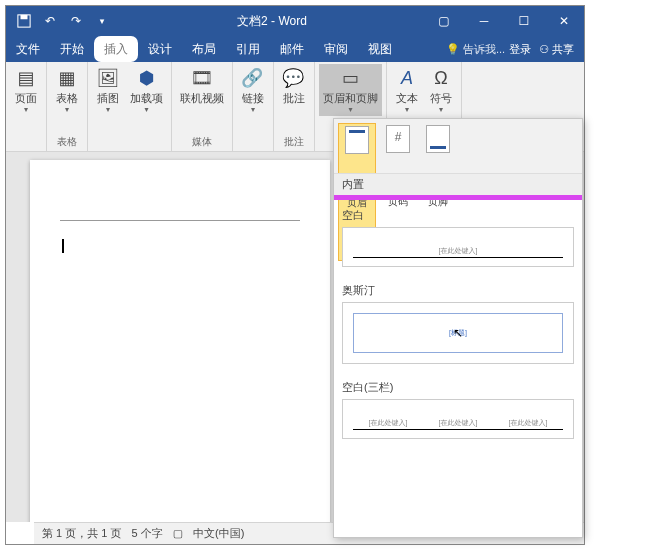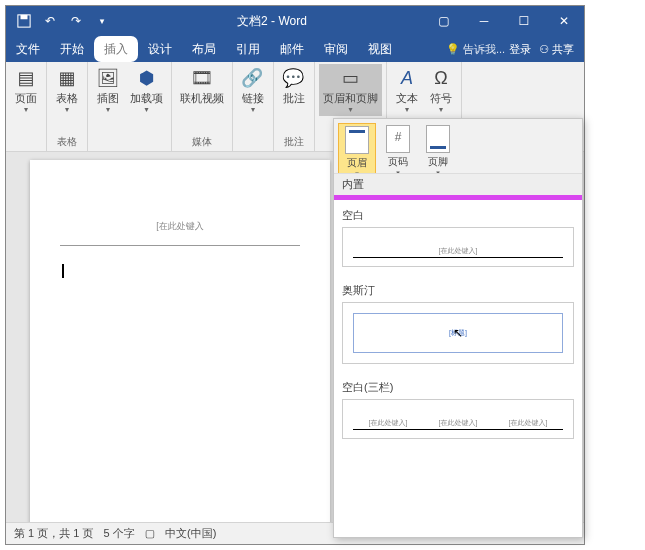--- a/index.html
+++ b/index.html
@@ -36,42 +36,42 @@
 
 .docarea { flex: 1; background: #e6e6e6; position: relative; overflow: hidden; }
 .page { position: absolute; top: 8px; left: 24px; width: 300px; height: 430px; background: #fff; box-shadow: 0 1px 4px rgba(0,0,0,0.3); padding: 60px 30px 30px; }
 .page .header-placeholder { font-size: 9px; color: #888; text-align: center; margin-bottom: 12px; }
 .page .header-rule { border-bottom: 1px solid #999; margin-bottom: 18px; }
 .page .cursor-line { width: 2px; height: 14px; background: #000; margin-left: 2px; }
 
 
 .gallery { position: absolute; top: 118px; left: 333px; width: 250px; height: 420px; background: #fff; border: 1px solid #c6c6c6; box-shadow: 2px 2px 8px rgba(0,0,0,0.25); display: flex; flex-direction: column; }
 .gallery-toolbar { height: 54px; background: #f1f1f1; display: flex; align-items: flex-start; gap: 4px; padding: 4px; }
-.g-tool { display: flex; flex-direction: column; align-items: center; padding: 2px 6px; font-size: 10px; color: #444; cursor: pointer; }
+.g-tool { display: flex; flex-direction: column; align-items: center; padding: 2px 6px; font-size: 10px; color: #444; cursor: pointer; gap: 40px; }
 .g-tool.active { background: #fde58b; border: 1px solid #f3b73d; }
 .g-tool .ico { width: 24px; height: 28px; border: 1px solid #aaa; background: #fff; margin-bottom: 2px; position: relative; }
 .g-tool .ico.hdr::before { content:""; position:absolute; top:3px; left:3px; right:3px; height:3px; background:#2b579a; }
 .g-tool .ico.ftr::before { content:""; position:absolute; bottom:3px; left:3px; right:3px; height:3px; background:#2b579a; }
 .g-tool .ico.num::before { content:"#"; position:absolute; top:4px; left:0; right:0; text-align:center; color:#666; font-size:12px; }
 .g-tool .dd { font-size: 7px; color: #666; }
 
 .gallery-section-head { background: #eee; font-size: 11px; padding: 3px 8px; color: #444; border-top: 1px solid #ddd; border-bottom: 5px solid #d946ef; }
 .gallery-body { flex: 1; overflow-y: auto; }
 .gallery-item { padding: 8px 8px 8px; cursor: pointer; }
 .gallery-item .item-name { font-size: 11px; color: #444; margin-bottom: 4px; }
 .gallery-item .thumb { background: #fff; border: 1px solid #ccc; padding: 18px 10px 8px; font-size: 7px; color: #888; }
 .gallery-item .thumb .rowline { border-bottom: 1px solid #000; display: flex; justify-content: space-around; padding-bottom: 1px; }
 .gallery-item .thumb.single .rowline { justify-content: center; }
 .gallery-item .thumb.austin { padding: 10px; }
 .gallery-item .thumb.austin .inner { border: 1px solid #8faadc; height: 40px; display:flex; align-items:center; justify-content:center; color:#4472c4; position:relative; }
 .mouse-cursor { position:absolute; font-size:12px; color:#000; }
 
 
 .statusbar { height: 22px; background: #2b579a; color: #fff; font-size: 11px; display: flex; align-items: center; gap: 10px; padding: 0 8px; }
-.statusbar.light { background: #f1f1f1; color: #444; border-top: 1px solid #d4d4d4; }
+.statusbar.light { background: #f1f1f1; color: #444; border-top: 1px solid #d4d4d4; margin-left: 28px; }
 .sb-item { display:flex; align-items:center; gap:4px; }
 </style>
 </head>
 <body>
 
 <div class="app">
 
   <div class="titlebar">
     <div class="qat">
       <div class="qat-item">
@@ -236,21 +236,20 @@
           <div class="lbl">符号</div>
           <div class="dd">▾</div>
         </div>
       </div>
       <div class="ribbon-group-label"></div>
     </div>
   </div>
 
   <div class="docarea">
     <div class="page">
-      <div class="header-placeholder">[在此处键入</div>
       <div class="header-rule"></div>
       <div class="cursor-line"></div>
     </div>
   </div>
 
   <div class="statusbar light">
     <div class="sb-item">第 1 页，共 1 页</div>
     <div class="sb-item">5 个字</div>
     <div class="sb-item">
         <span>▢</span>

